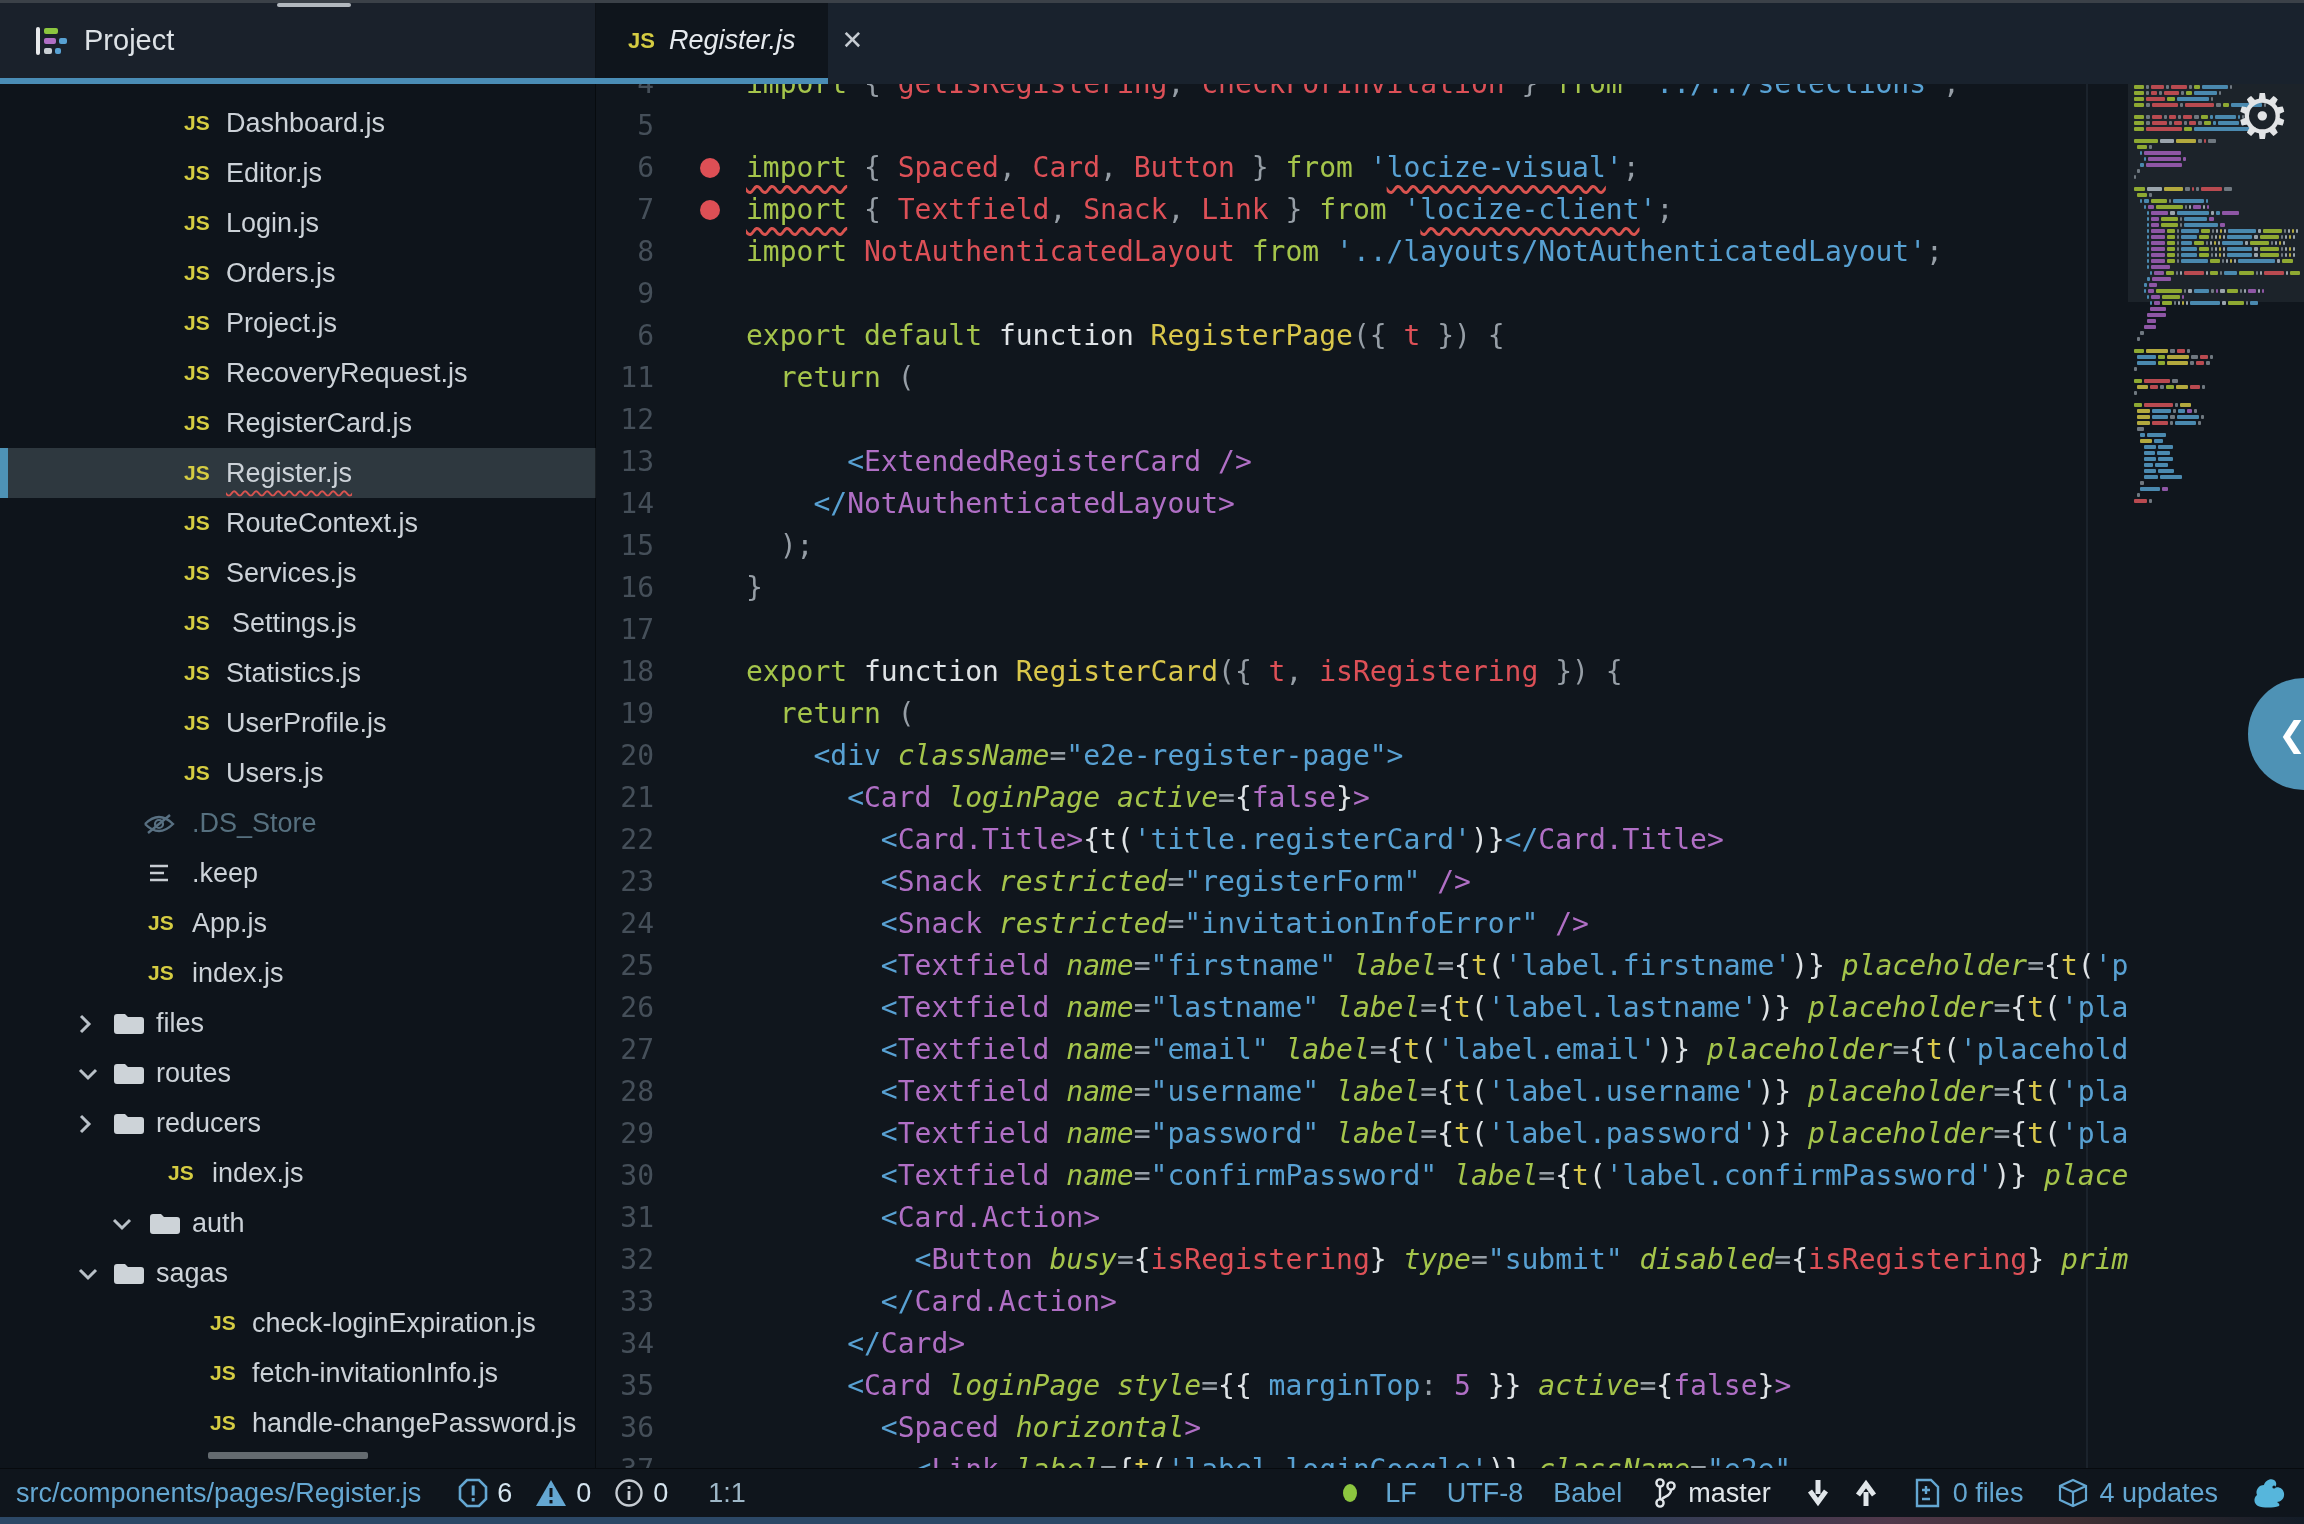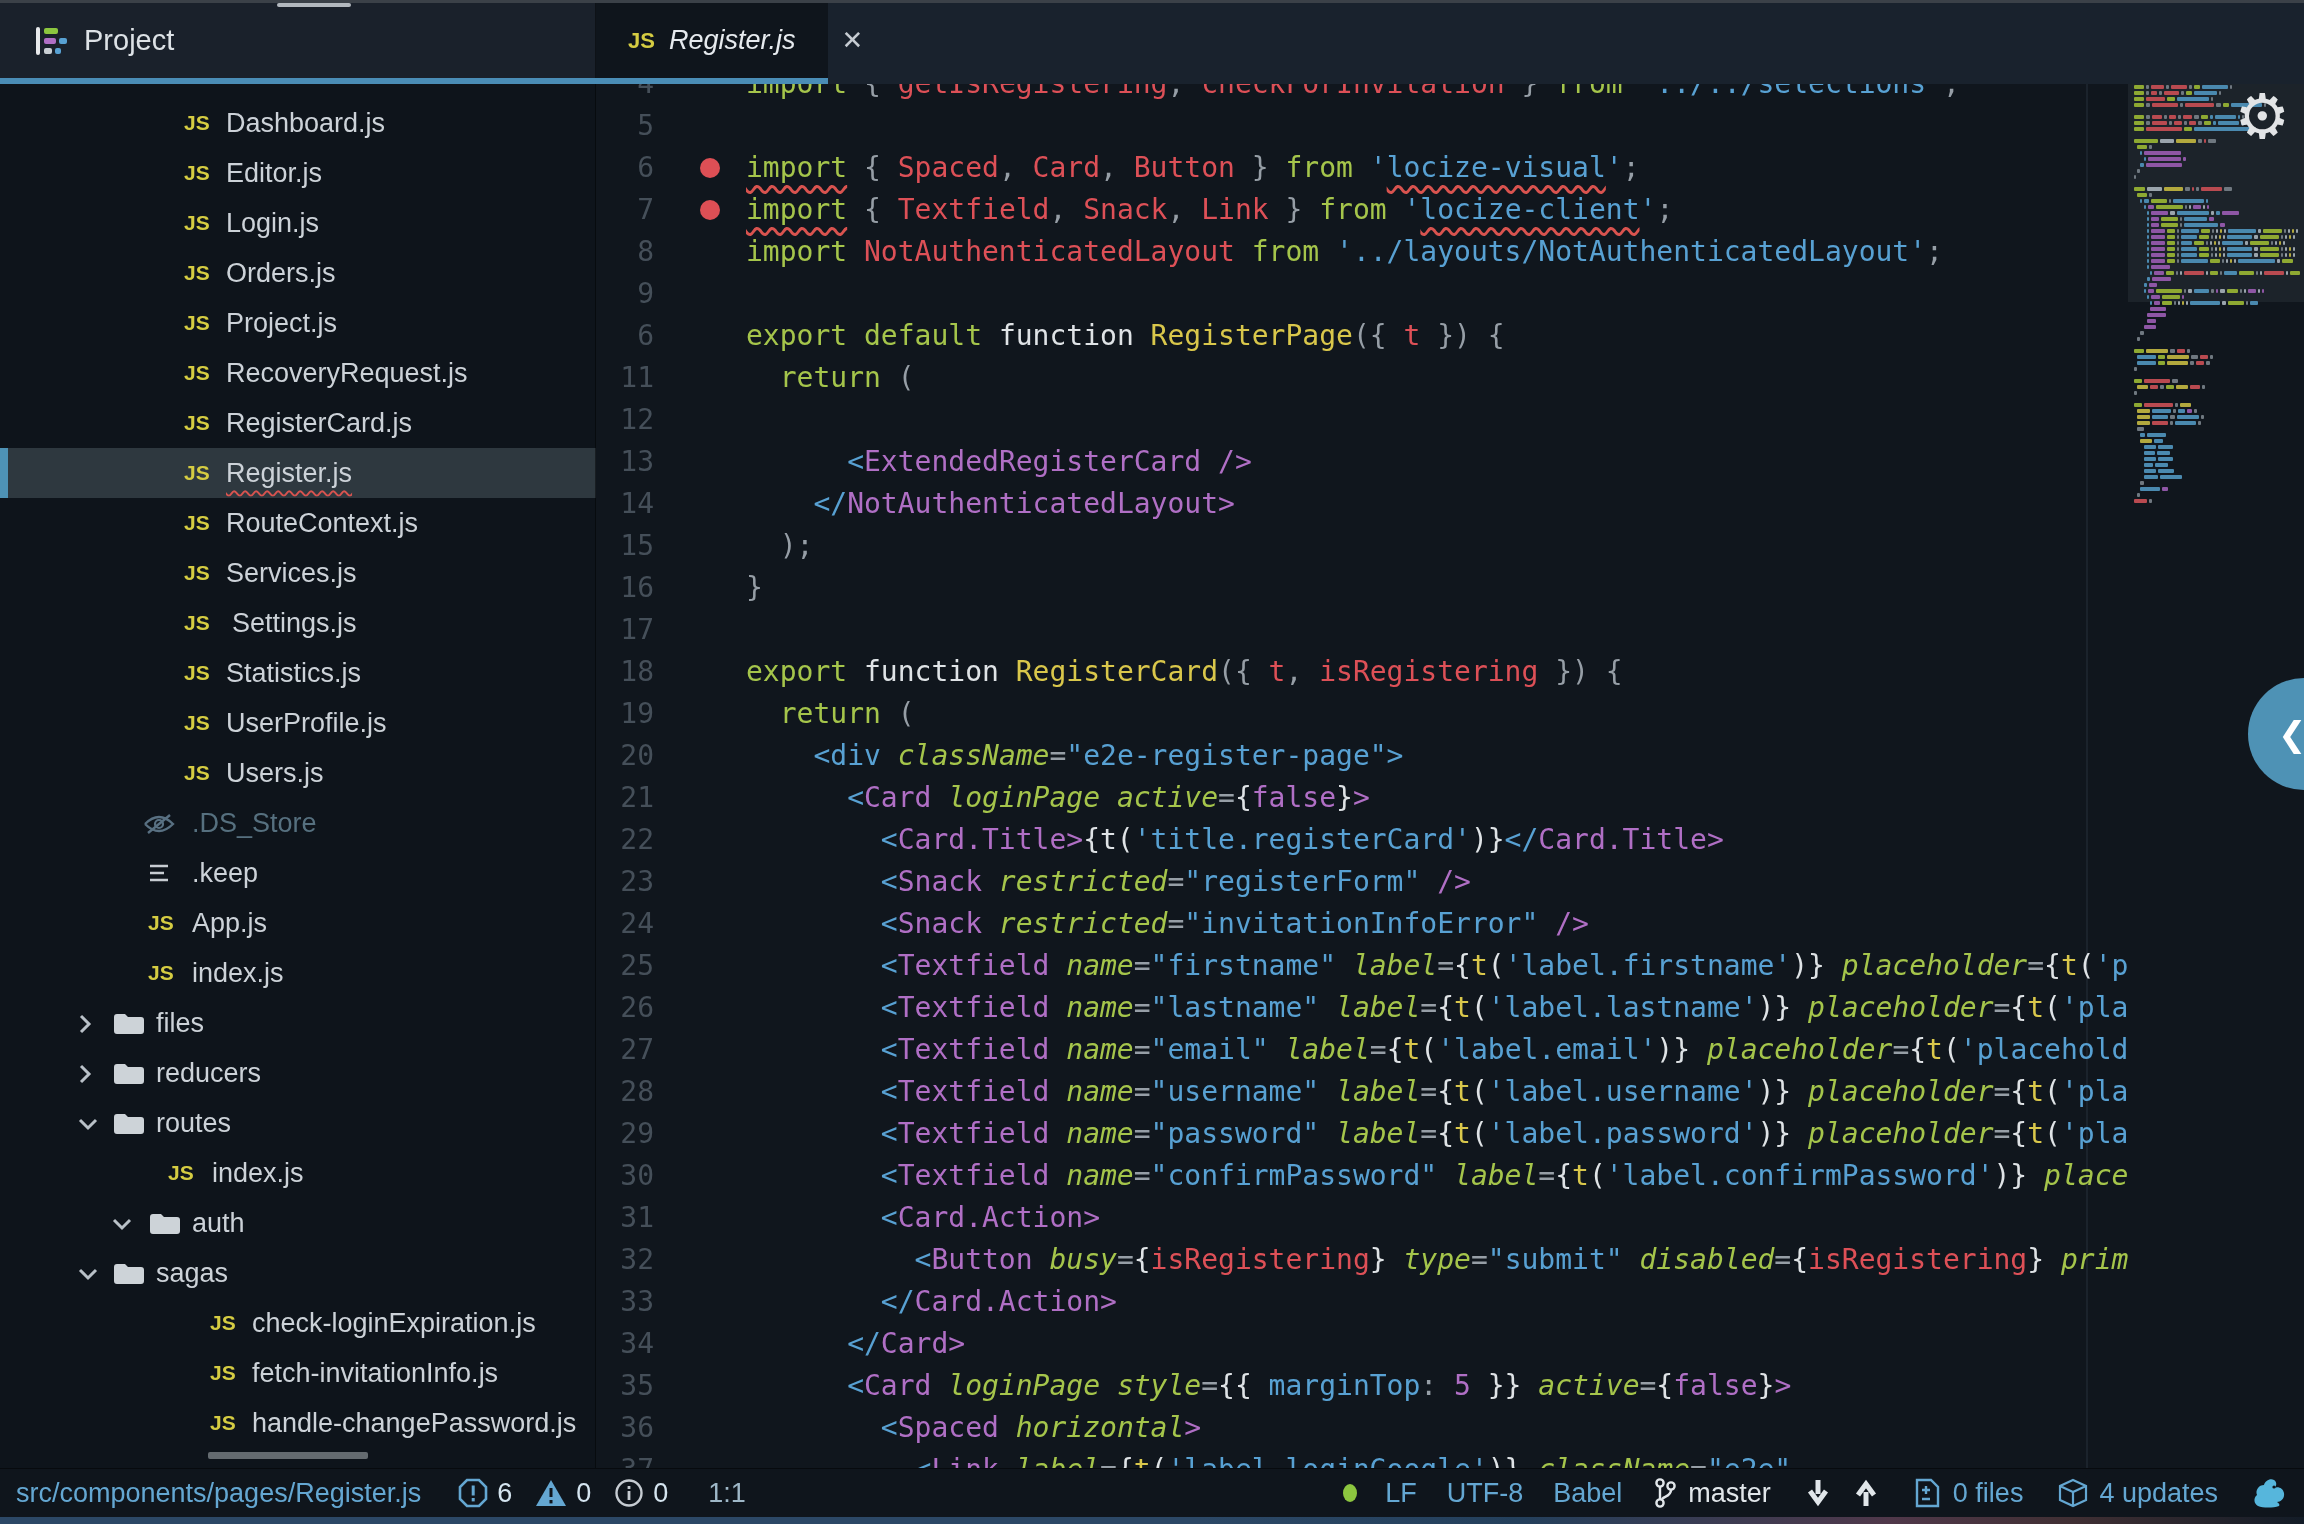--- a/index.html
+++ b/index.html
@@ -177,36 +177,36 @@
         <div class="row">
           <svg width="14" height="20" viewBox="0 0 14 20" style="left:78px;top:16px;">
             <path d="M3 2 l8 8 -8 8" fill="none" stroke="#b9c1c8" stroke-width="3"></path>
           </svg>
           <svg width="34" height="28" viewBox="0 0 34 28" style="left:112px;top:12px;">
             <path d="M2 7 q0-3 3-3 h8 l3 3 h13 q3 0 3 3 v11 q0 3-3 3 H5 q-3 0-3-3 z" fill="#cdd3d8"></path>
           </svg>
           <span class="lbl" style="left:156px">files</span>
         </div>
         <div class="row">
+          <svg width="20" height="14" viewBox="0 0 20 14" style="left:78px;top:19px;">
+            <path d="M2 3 l8 8 8-8" fill="none" stroke="#b9c1c8" stroke-width="3"></path>
+          </svg>
+          <svg width="34" height="28" viewBox="0 0 34 28" style="left:112px;top:12px;">
+            <path d="M2 7 q0-3 3-3 h8 l3 3 h13 q3 0 3 3 v11 q0 3-3 3 H5 q-3 0-3-3 z" fill="#cdd3d8"></path>
+          </svg>
+          <span class="lbl" style="left:156px">routes</span>
+        </div>
+        <div class="row">
           <svg width="14" height="20" viewBox="0 0 14 20" style="left:78px;top:16px;">
             <path d="M3 2 l8 8 -8 8" fill="none" stroke="#b9c1c8" stroke-width="3"></path>
           </svg>
           <svg width="34" height="28" viewBox="0 0 34 28" style="left:112px;top:12px;">
             <path d="M2 7 q0-3 3-3 h8 l3 3 h13 q3 0 3 3 v11 q0 3-3 3 H5 q-3 0-3-3 z" fill="#cdd3d8"></path>
           </svg>
           <span class="lbl" style="left:156px">reducers</span>
-        </div>
-        <div class="row">
-          <svg width="20" height="14" viewBox="0 0 20 14" style="left:78px;top:19px;">
-            <path d="M2 3 l8 8 8-8" fill="none" stroke="#b9c1c8" stroke-width="3"></path>
-          </svg>
-          <svg width="34" height="28" viewBox="0 0 34 28" style="left:112px;top:12px;">
-            <path d="M2 7 q0-3 3-3 h8 l3 3 h13 q3 0 3 3 v11 q0 3-3 3 H5 q-3 0-3-3 z" fill="#cdd3d8"></path>
-          </svg>
-          <span class="lbl" style="left:156px">routes</span>
         </div>
         <div class="row">
           <span class="jsbadge" style="left:168px">JS</span>
           <span class="lbl" style="left:212px">index.js</span>
         </div>
         <div class="row">
           <svg width="20" height="14" viewBox="0 0 20 14" style="left:112px;top:19px;">
             <path d="M2 3 l8 8 8-8" fill="none" stroke="#b9c1c8" stroke-width="3"></path>
           </svg>
           <svg width="34" height="28" viewBox="0 0 34 28" style="left:148px;top:12px;">

